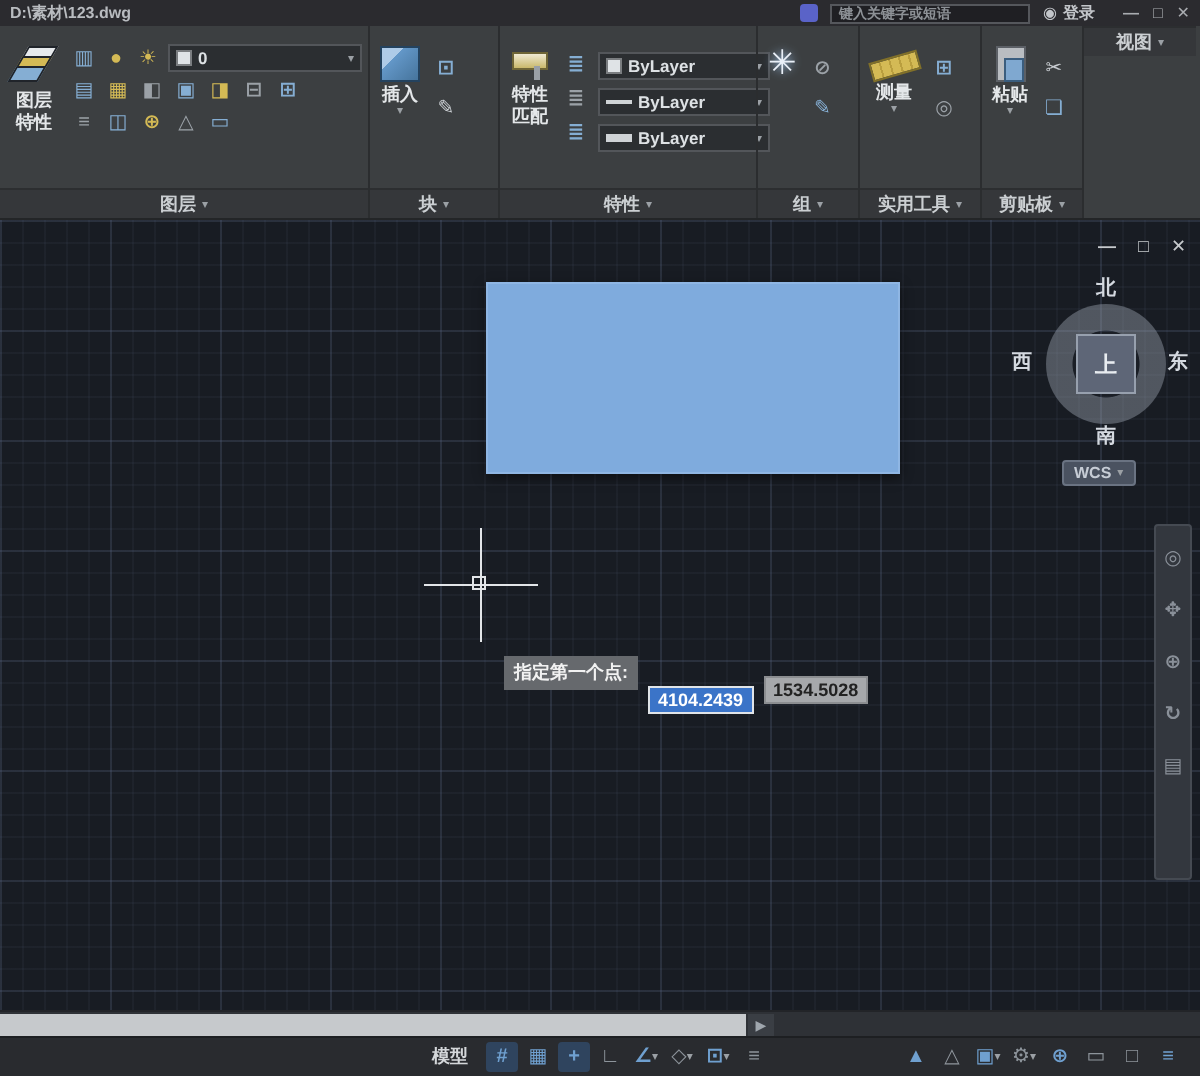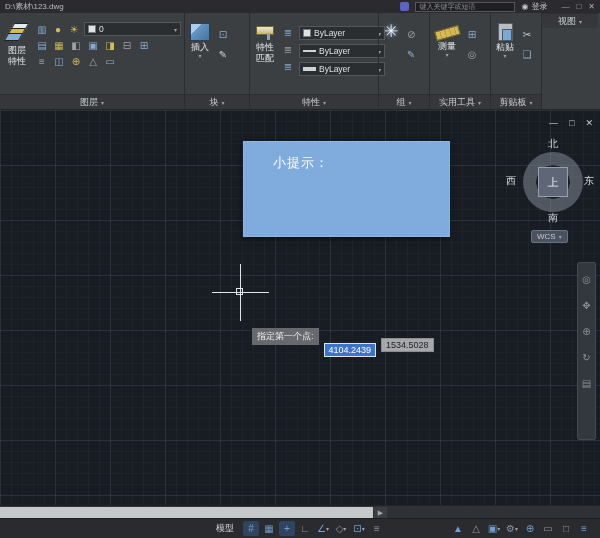--- a/index.html
+++ b/index.html
@@ -1,18 +1,18 @@
 <!DOCTYPE html>
 <html><head>
 <meta charset="utf-8">
 <style>
   * { margin:0; padding:0; box-sizing:border-box; }
   html,body { width:600px; height:538px; overflow:hidden; background:#1a1e25;
     font-family:"Liberation Sans","DejaVu Sans",sans-serif; }
-  .app { position:relative; width:600px; height:538px; display:flex; flex-direction:column; background:#3b82f6; }
+  .app { position:relative; width:600px; height:538px; display:flex; flex-direction:column; background:#3b82f6;font-weight:bold; }
 
   
   .titlebar { flex:0 0 13px; background:#2b2b2f; display:flex; align-items:center; gap:6px;
     padding:0 5px; font-size:8px; color:#b9bcc0; }
   .tb-spacer { flex:1; }
   .a360 { width:9px; height:9px; border-radius:2px; background:#5a63c8; display:inline-block; }
   .search { width:100px; height:10px; background:#1f1f23; border:1px solid #55575c; color:#8d9196;
     font-size:7px; display:flex; align-items:center; padding:0 3px; overflow:hidden; white-space:nowrap; }
   .signin { display:flex; align-items:center; gap:3px; color:#c3c6ca; }
   .winbtns { display:flex; gap:7px; color:#a9acb0; font-size:8px; margin-left:8px; }
@@ -322,21 +322,20 @@
 
   <div class="canvas">
 
     <div class="wc">
       <span>—</span>
       <span>□</span>
       <span>✕</span>
     </div>
 
     <div class="tip">
-      <div class="tip-title">小提示：</div>
     </div>
 
     <div class="vc-ring"></div>
     <div class="vc-face">上</div>
     <span class="vc-label vc-n">北</span>
     <span class="vc-label vc-s">南</span>
     <span class="vc-label vc-w">西</span>
     <span class="vc-label vc-e">东</span>
     <div class="wcs">
       <span>WCS</span>

